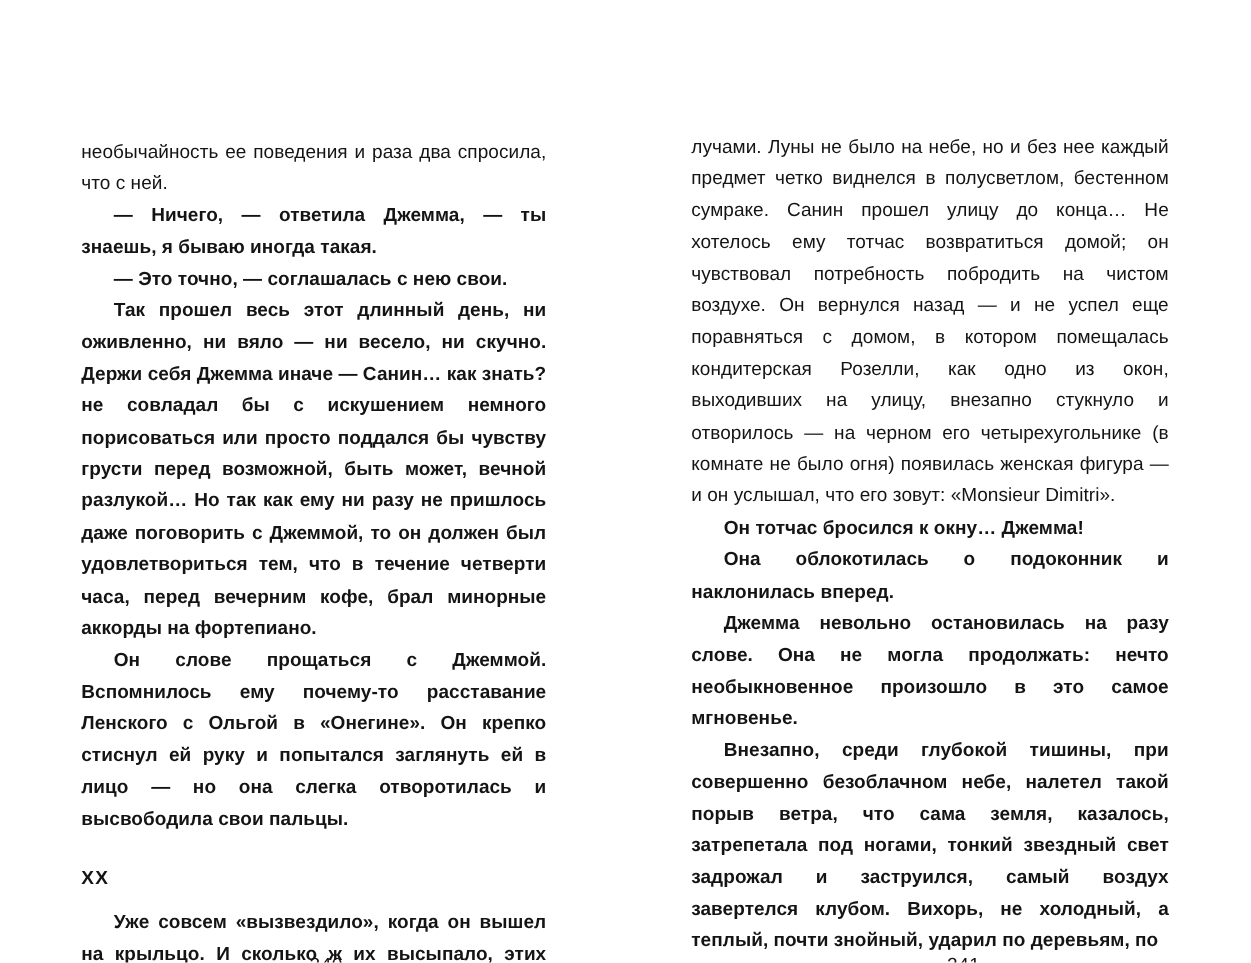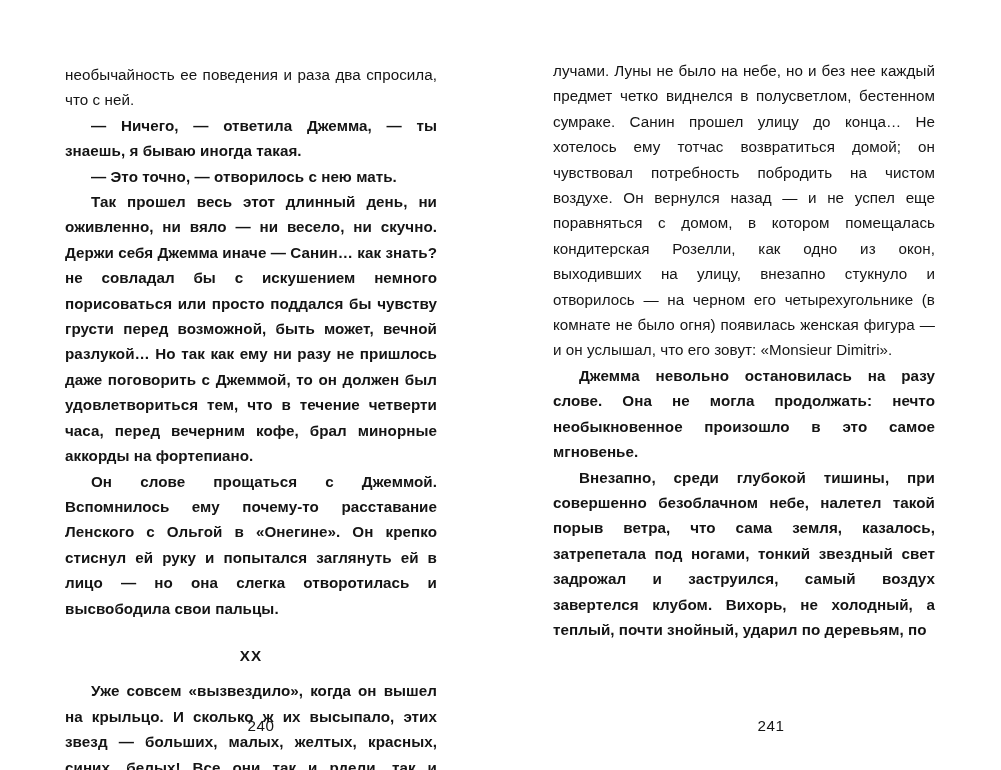--- a/index.html
+++ b/index.html
@@ -13,20 +13,21 @@
     overflow: hidden;
     font-family: "Liberation Sans", sans-serif;
     color: #141414;
   }
   .spread {
     position: relative;
     width: 1001px;
     height: 552px;
     display: flex;
     box-sizing: border-box;
+    margin-top: 47px;
   }
   .page {
     position: relative;
     box-sizing: border-box;
     width: 500px;
     height: 770px;
   }
   .page-left {
     padding: 62px 63px 0 65px;
   }
@@ -46,21 +47,20 @@
     letter-spacing: 0.05px;
   }
   p.indent {
     text-indent: 26px;
     font-weight: bold;
   }
   p.noindent {
     text-indent: 0;
   }
   .chapter {
-    text-align: center;
     font-size: 15.2px;
     line-height: 25.4px;
     font-weight: bold;
     letter-spacing: 1px;
     margin-top: 22px;
     margin-bottom: 10px;
   }
   .folio {
     position: absolute;
     bottom: 36px;
@@ -75,31 +75,33 @@
 </style>
 </head>
 <body>
 
 <div class="spread">
 
   <div class="page page-left">
     <div class="textblock">
       <p class="noindent">необычайность ее поведения и раза два спросила, что с ней.</p>
       <p class="indent">— Ничего, — ответила Джемма, — ты знаешь, я бываю иногда такая.</p>
-      <p class="indent">— Это точно, — отворилось с нею мать.</p>
+      <p class="indent">— Это точно, — соглашалась с нею свои.</p>
       <p class="indent">Так прошел весь этот длинный день, ни оживленно, ни вяло — ни весело, ни скучно. Держи себя Джемма иначе — Санин… как знать? не совладал бы с искушением немного порисоваться или просто поддался бы чувству грусти перед возможной, быть может, вечной разлукой… Но так как ему ни разу не пришлось даже поговорить с Джеммой, то он должен был удовлетвориться тем, что в течение четверти часа, перед вечерним кофе, брал минорные аккорды на фортепиано.</p>
       <p class="indent">Он слове прощаться с Джеммой. Вспомнилось ему почему-то расставание Ленского с Ольгой в «Онегине». Он крепко стиснул ей руку и попытался заглянуть ей в лицо — но она слегка отворотилась и высвободила свои пальцы.</p>
       <div class="chapter">XX</div>
       <p class="indent">Уже совсем «вызвездило», когда он вышел на крыльцо. И сколько ж их высыпало, этих звезд — больших, малых, желтых, красных, синих, белых! Все они так и рдели, так и роились, наперерыв играя</p>
     </div>
     <div class="folio folio-left">240</div>
   </div>
 
   <div class="page page-right">
     <div class="textblock">
       <p class="noindent">лучами. Луны не было на небе, но и без нее каждый предмет четко виднелся в полусветлом, бестенном сумраке. Санин прошел улицу до конца… Не хотелось ему тотчас возвратиться домой; он чувствовал потребность побродить на чистом воздухе. Он вернулся назад — и не успел еще поравняться с домом, в котором помещалась кондитерская Розелли, как одно из окон, выходивших на улицу, внезапно стукнуло и отворилось — на черном его четырехугольнике (в комнате не было огня) появилась женская фигура — и он услышал, что его зовут: «Monsieur Dimitri».</p>
+      <p class="indent">Он тотчас бросился к окну… Джемма!</p>
+      <p class="indent">Она облокотилась о подоконник и наклонилась вперед.</p>
       <p class="indent">Джемма невольно остановилась на разу слове. Она не могла продолжать: нечто необыкновенное произошло в это самое мгновенье.</p>
       <p class="indent">Внезапно, среди глубокой тишины, при совершенно безоблачном небе, налетел такой порыв ветра, что сама земля, казалось, затрепетала под ногами, тонкий звездный свет задрожал и заструился, самый воздух завертелся клубом. Вихорь, не холодный, а теплый, почти знойный, ударил по деревьям, по</p>
     </div>
     <div class="folio folio-right">241</div>
   </div>
 
 </div>
 
 </body></html>

